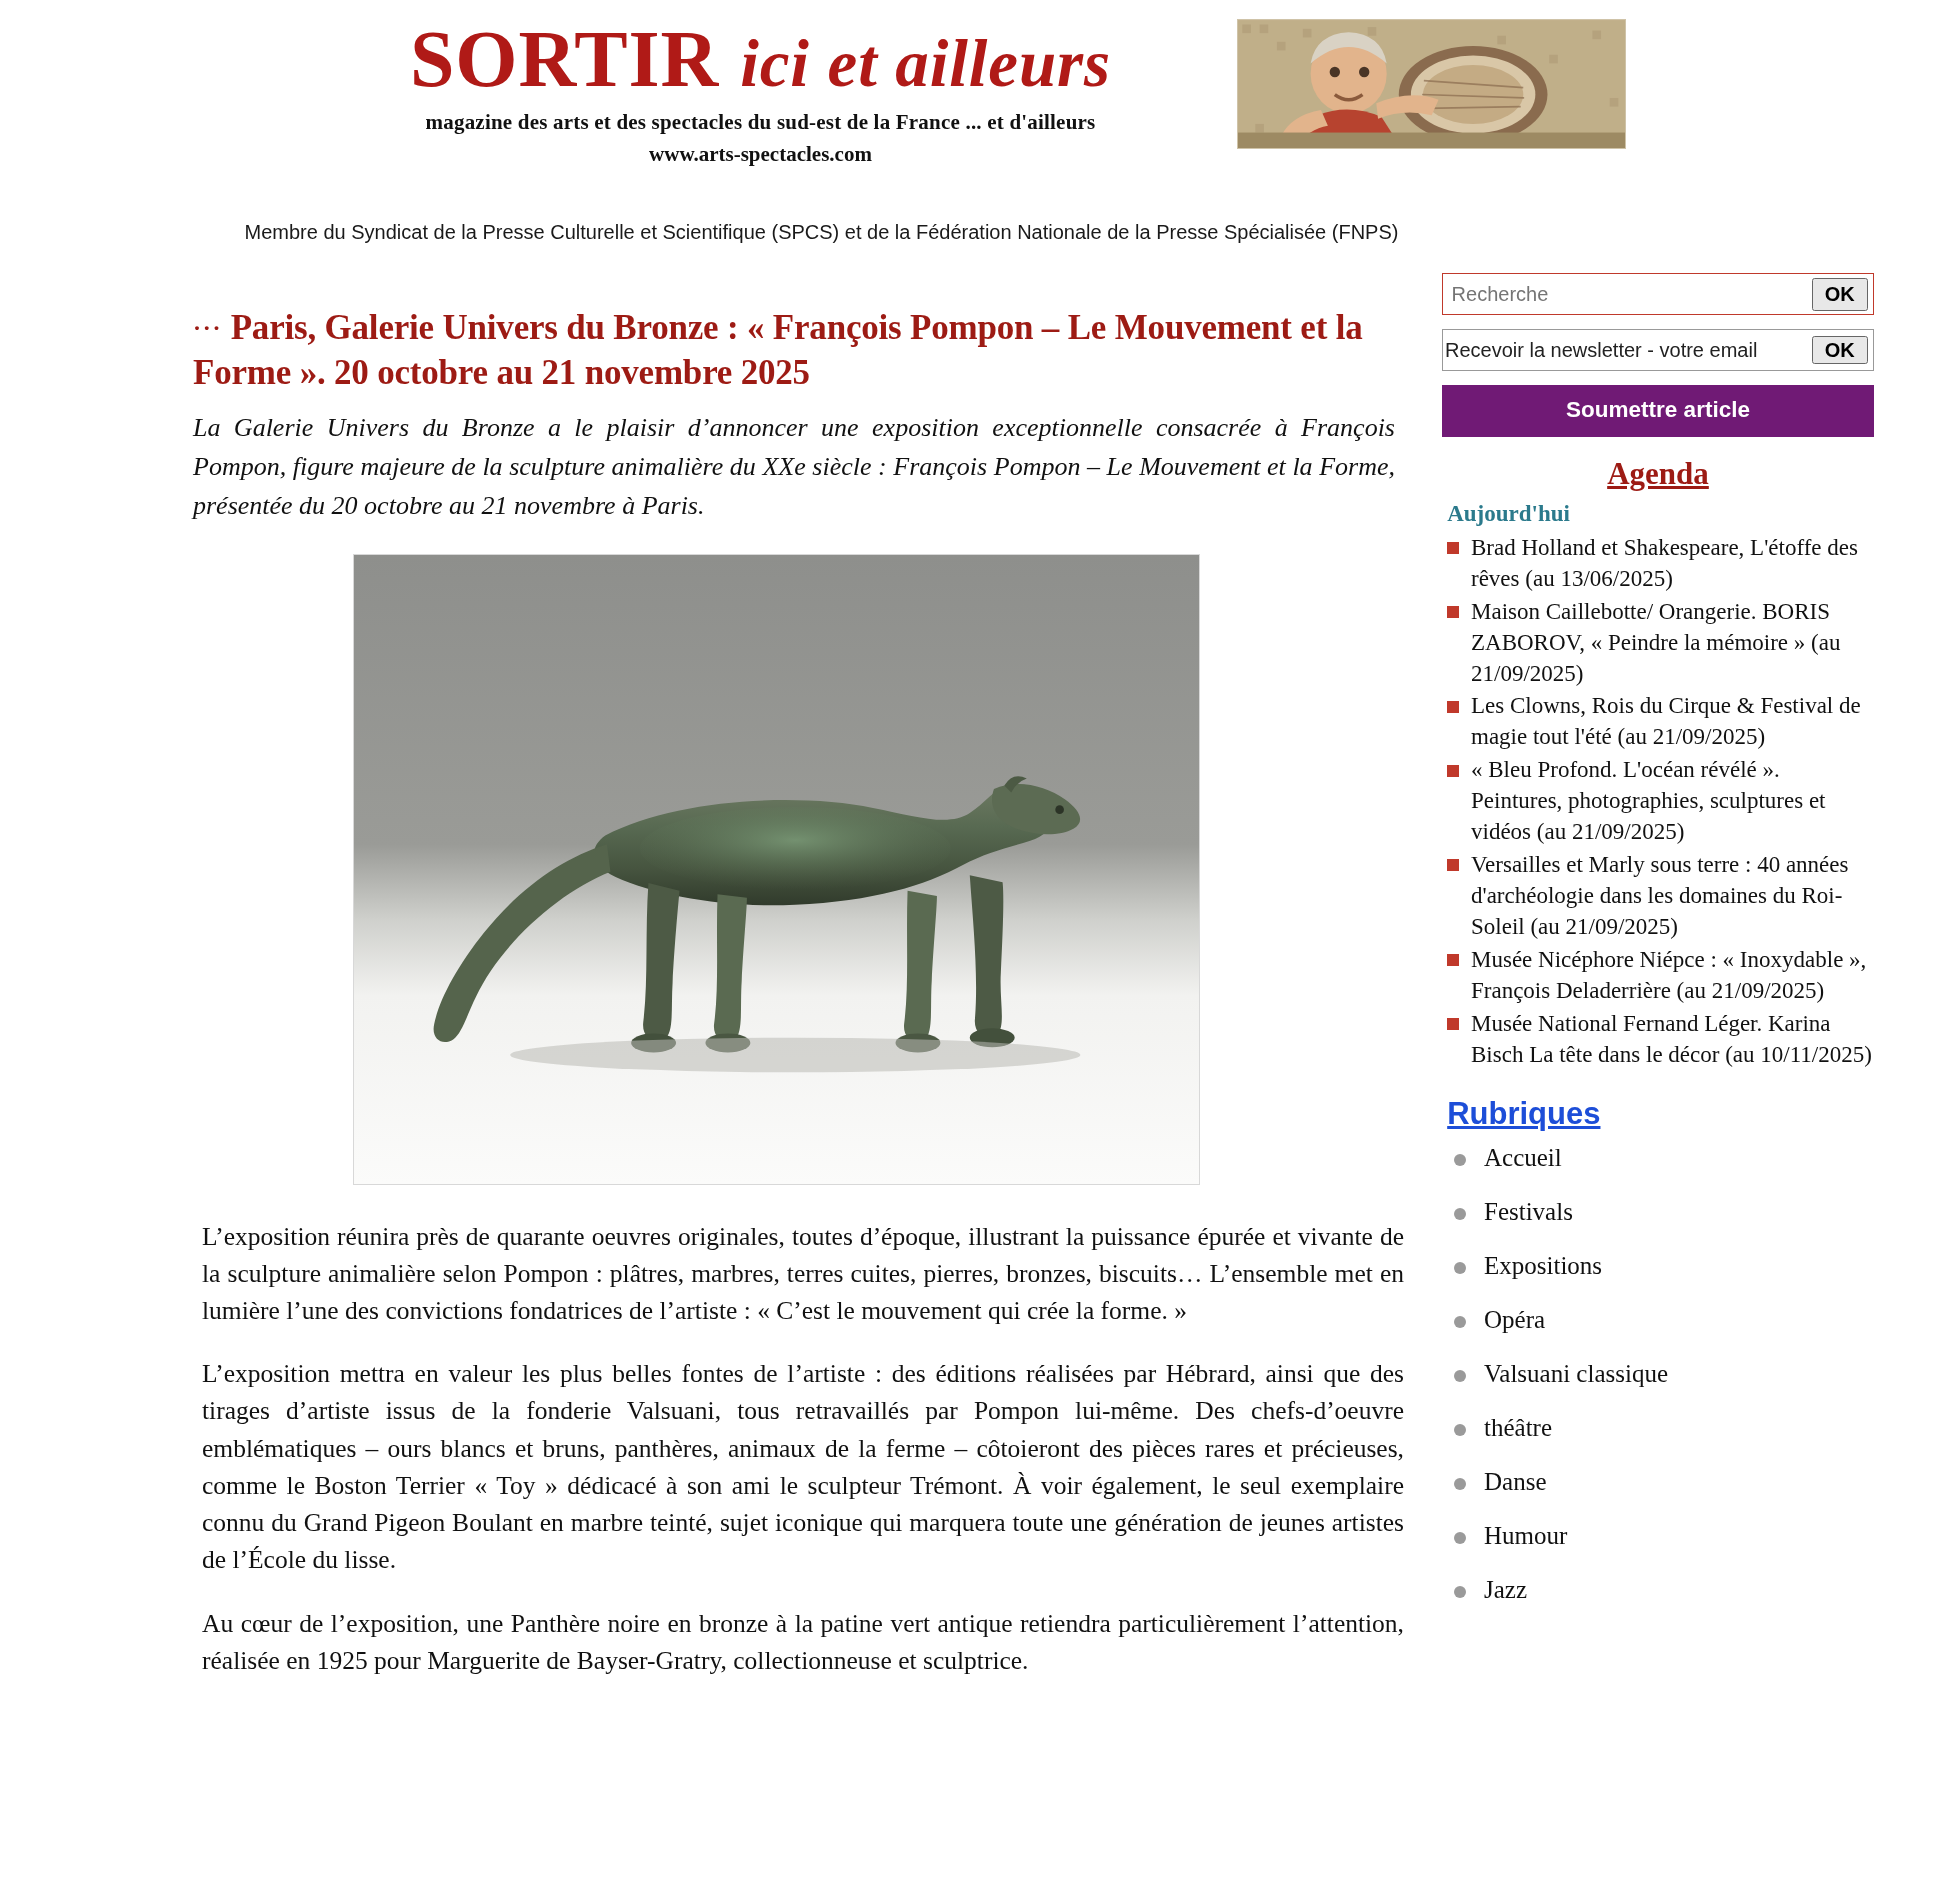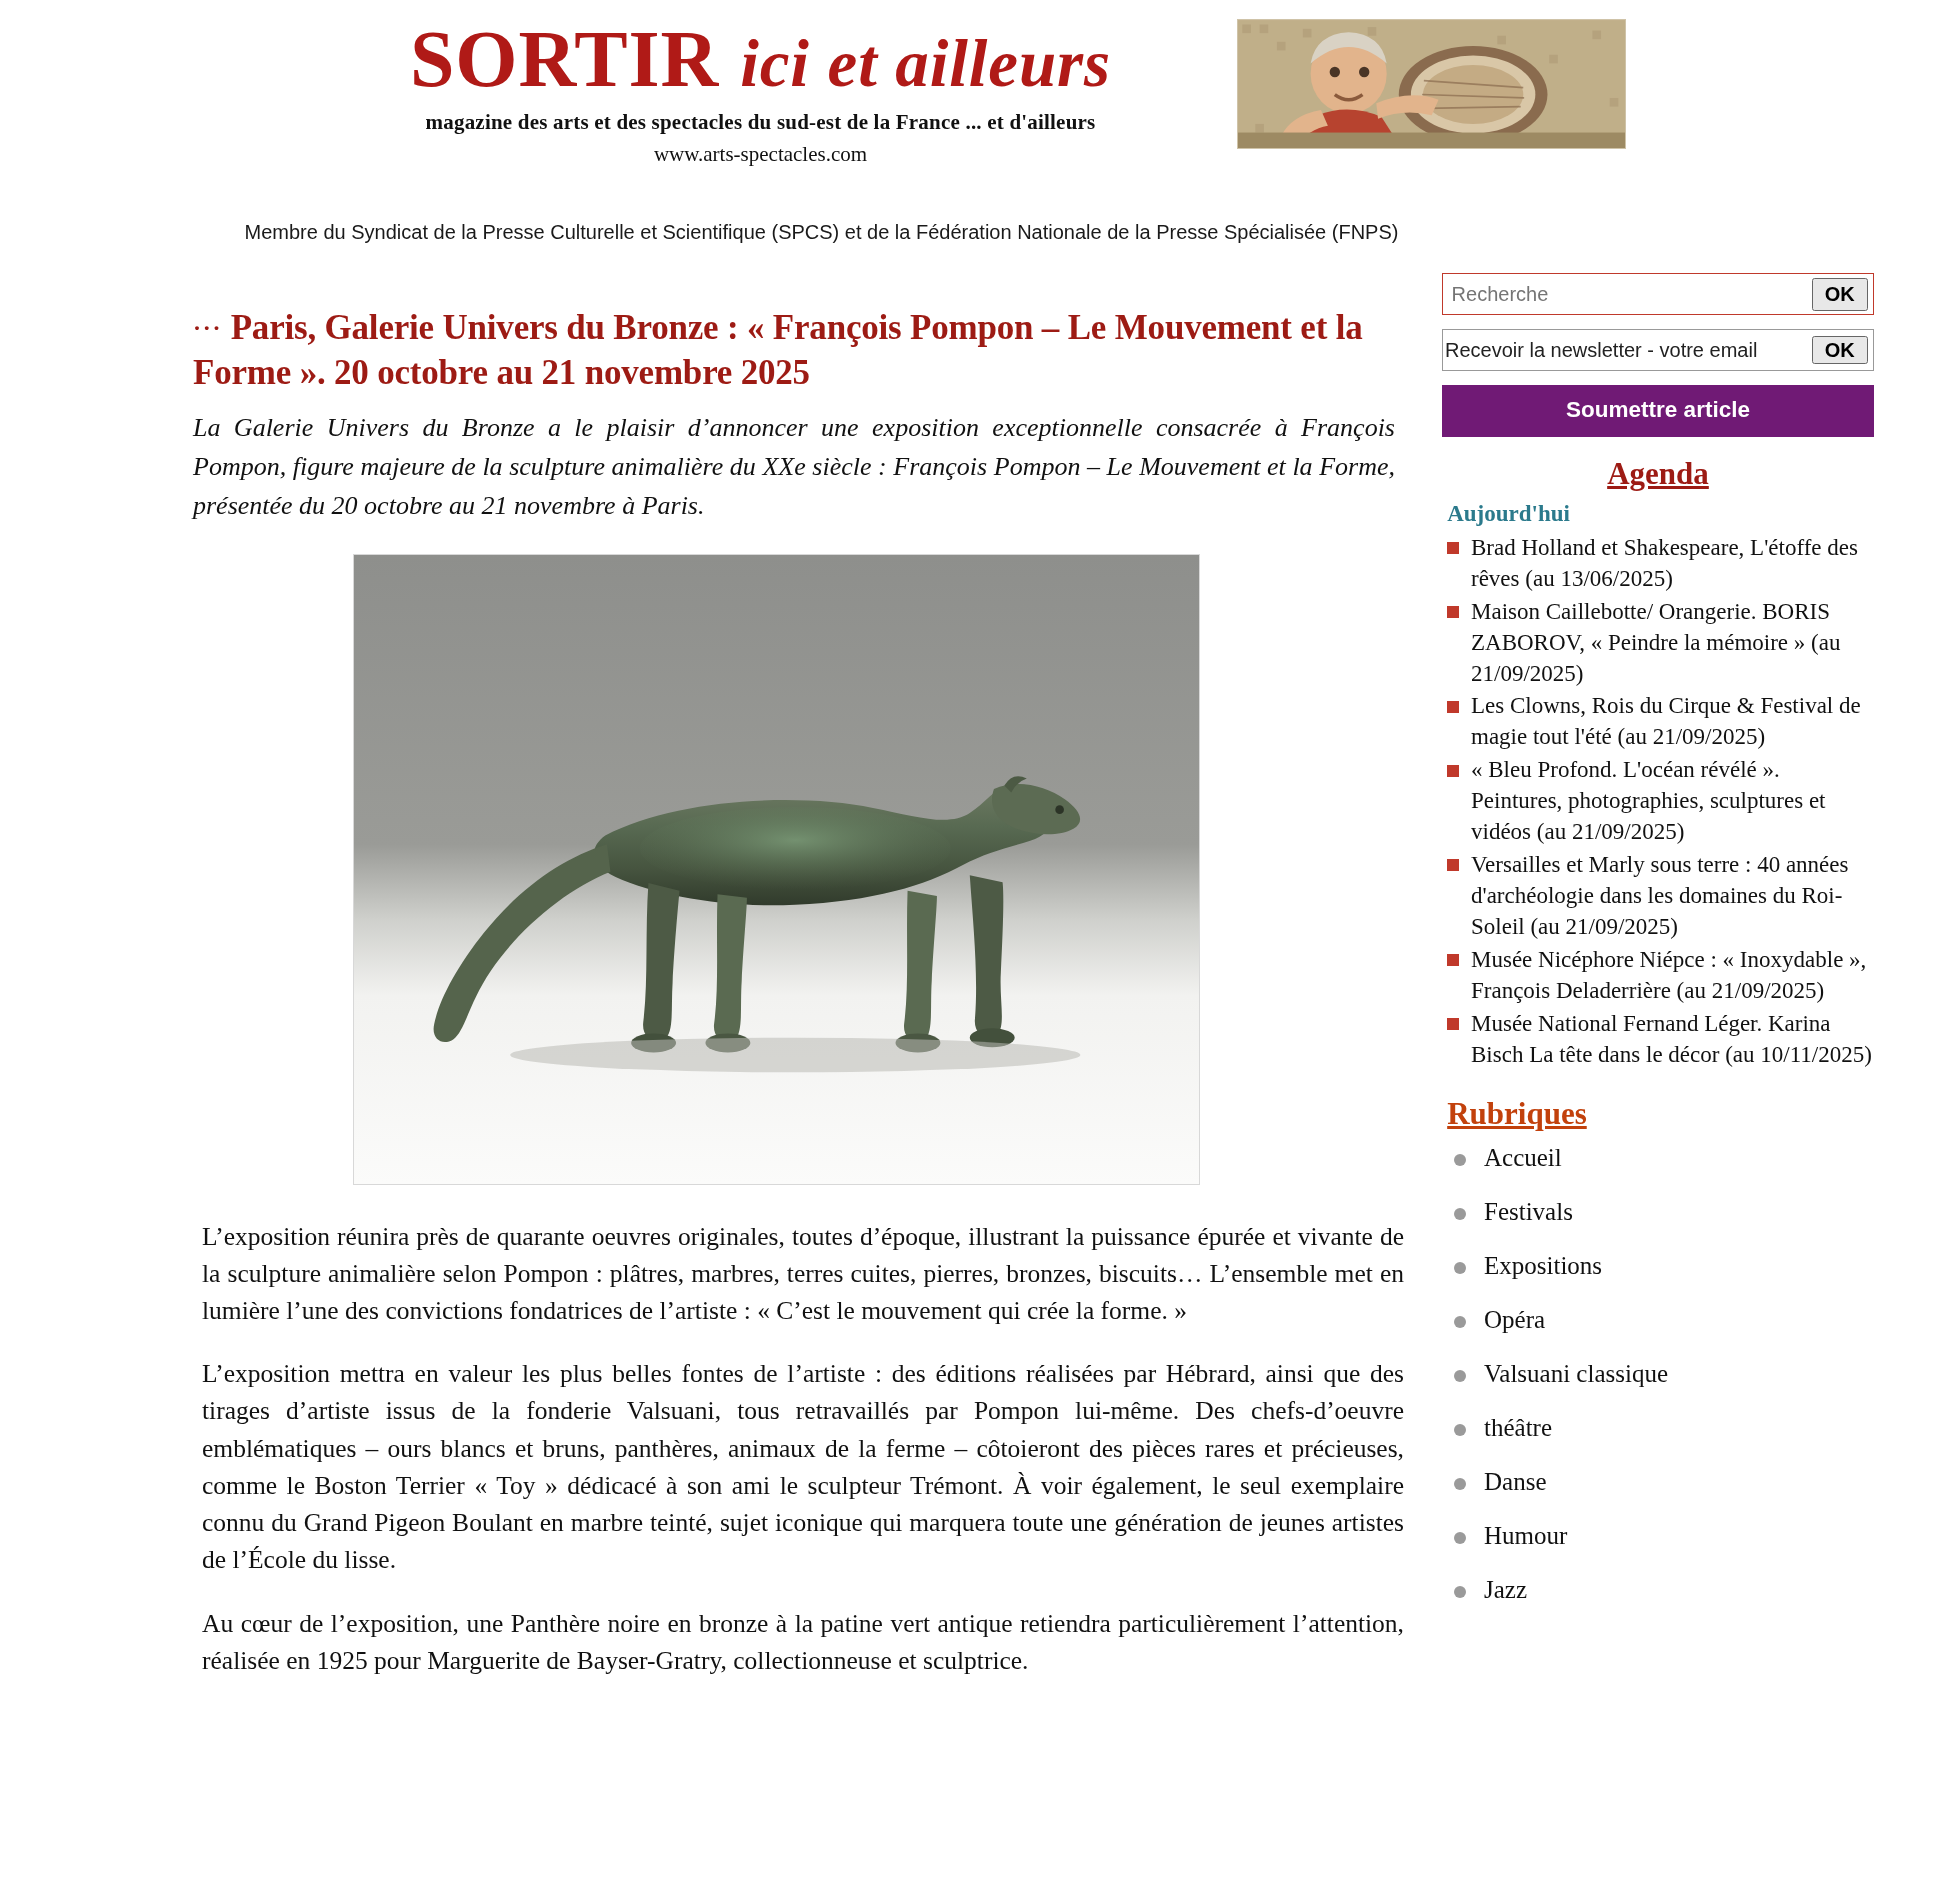--- a/index.html
+++ b/index.html
@@ -45,21 +45,21 @@
   .logo-sub {
     font-family: "Liberation Serif", serif;
     font-weight: bold;
     font-size: 21px;
     color: #111;
     margin-top: 8.6px;
     letter-spacing: 0.2px;
   }
   .logo-url {
     font-family: "Liberation Serif", serif;
-    font-weight: normal;
+    font-weight: bold;
     font-size: 21px;
     color: #111;
     margin-top: 7px;
   }
   .mosaic {
     position: absolute;
     left: 1237px;
     top: 19px;
     width: 389px;
     height: 130px;
@@ -261,24 +261,24 @@
   }
   ul.agenda-list li .sq {
     position: absolute;
     left: 5.2px;
     top: 10.4px;
     width: 12px;
     height: 12px;
     background: #C0392B;
   }
   .rubriques-title {
-    font-family: Liberation Serif, serif;
+    font-family: Liberation Sans, sans-serif;
     font-weight: bold;
     font-size: 31px;
-    color: #c2410c;
+    color: #1d4ed8;
     text-decoration: underline;
     margin: 26px 0 12px 5.2px;
   }
   ul.rub-list { list-style: none; margin: 0; padding: 0; }
   ul.rub-list li {
     font-family: "Liberation Serif", serif;
     font-size: 25px;
     color: #111;
     padding: 0 0 0 42px;
     margin-bottom: 26px;

